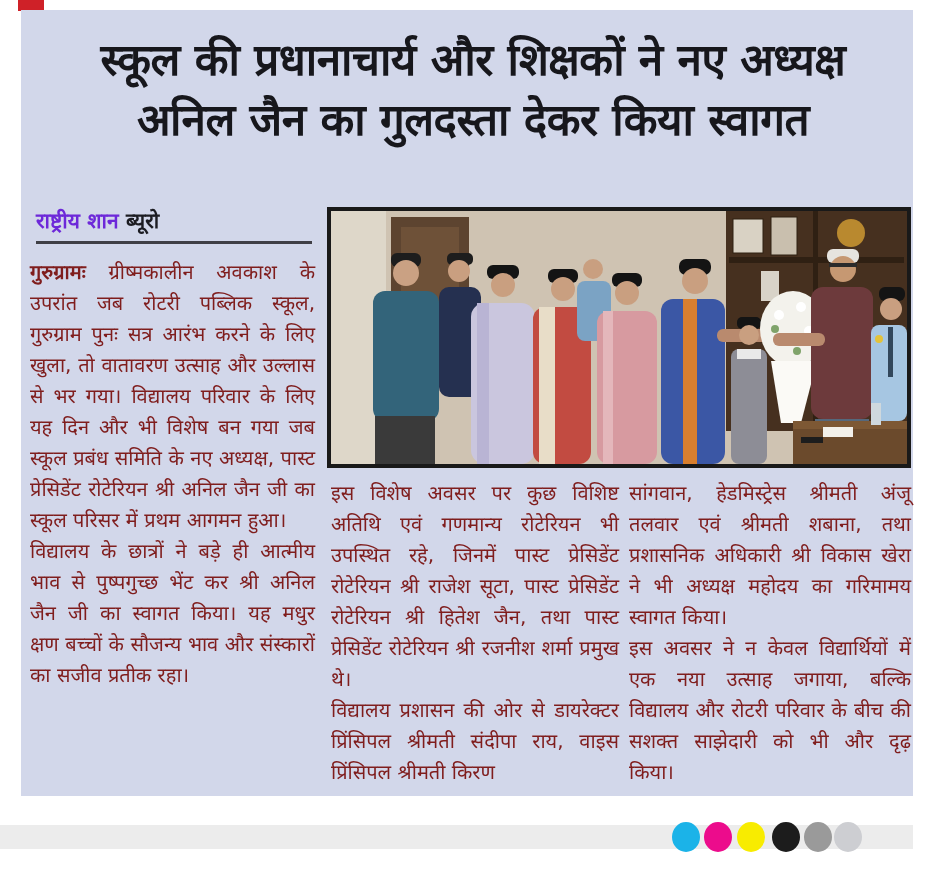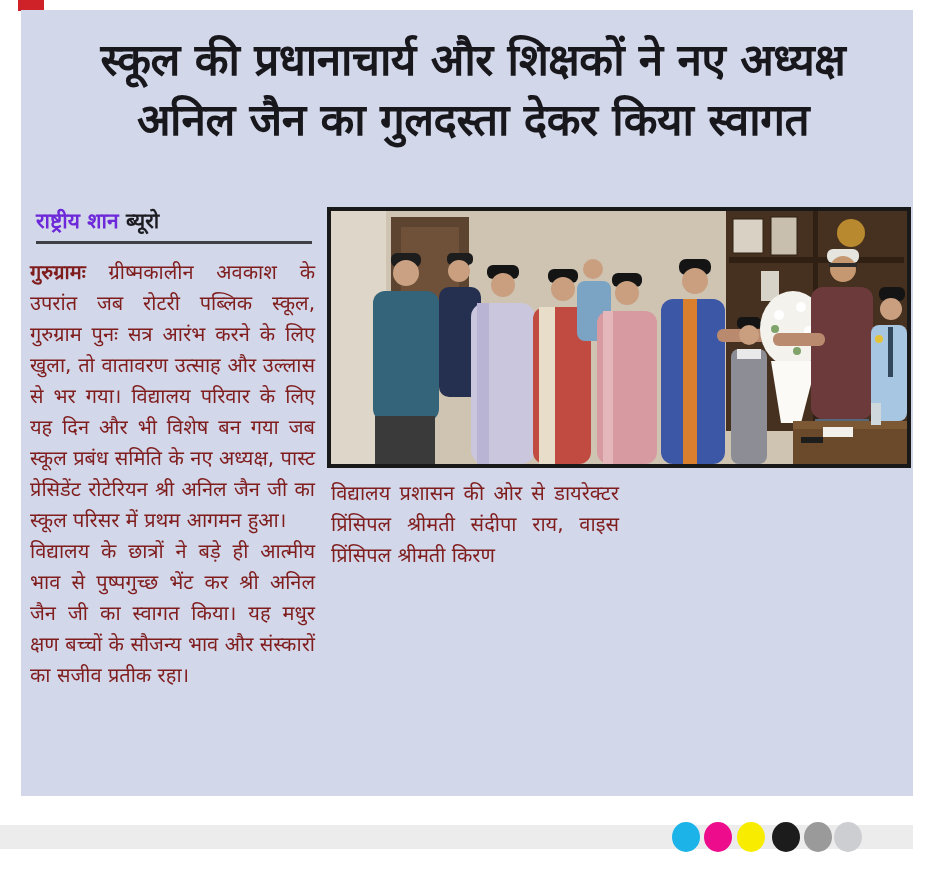--- a/index.html
+++ b/index.html
@@ -170,24 +170,27 @@
       </g>
     </svg>
   </div>
 
   <div class="col col-1">
     <p><span class="dateline">गुरुग्रामः</span> <span>ग्रीष्मकालीन अवकाश के उपरांत जब रोटरी पब्लिक स्कूल, गुरुग्राम पुनः सत्र आरंभ करने के लिए खुला, तो वातावरण उत्साह और उल्लास से भर गया। विद्यालय परिवार के लिए यह दिन और भी विशेष बन गया जब स्कूल प्रबंध समिति के नए अध्यक्ष, पास्ट प्रेसिडेंट रोटेरियन श्री अनिल जैन जी का स्कूल परिसर में प्रथम आगमन हुआ।</span></p>
     <p>विद्यालय के छात्रों ने बड़े ही आत्मीय भाव से पुष्पगुच्छ भेंट कर श्री अनिल जैन जी का स्वागत किया। यह मधुर क्षण बच्चों के सौजन्य भाव और संस्कारों का सजीव प्रतीक रहा।</p>
   </div>
 
   <div class="col col-2">
+    <p>इस विशेष अवसर पर कुछ विशिष्ट अतिथि एवं गणमान्य रोटेरियन भी उपस्थित रहे, जिनमें पास्ट प्रेसिडेंट रोटेरियन श्री राजेश सूटा, पास्ट प्रेसिडेंट रोटेरियन श्री हितेश जैन, तथा पास्ट प्रेसिडेंट रोटेरियन श्री रजनीश शर्मा प्रमुख थे।</p>
     <p>विद्यालय प्रशासन की ओर से डायरेक्टर प्रिंसिपल श्रीमती संदीपा राय, वाइस प्रिंसिपल श्रीमती किरण</p>
   </div>
 
   <div class="col col-3">
+    <p>सांगवान, हेडमिस्ट्रेस श्रीमती अंजू तलवार एवं श्रीमती शबाना, तथा प्रशासनिक अधिकारी श्री विकास खेरा ने भी अध्यक्ष महोदय का गरिमामय स्वागत किया।</p>
+    <p>इस अवसर ने न केवल विद्यार्थियों में एक नया उत्साह जगाया, बल्कि विद्यालय और रोटरी परिवार के बीच की सशक्त साझेदारी को भी और दृढ़ किया।</p>
   </div>
 
 </div>
 
 <div class="print-strip"></div>
 <div class="reg-dot" style="background: rgb(27, 179, 232); left: 672px;"></div>
 <div class="reg-dot" style="background: rgb(236, 12, 140); left: 704px;"></div>
 <div class="reg-dot" style="background: rgb(248, 236, 0); left: 737px;"></div>
 <div class="reg-dot" style="background: rgb(28, 28, 28); left: 772px;"></div>
 <div class="reg-dot" style="background: rgb(154, 154, 154); left: 804px;"></div>

